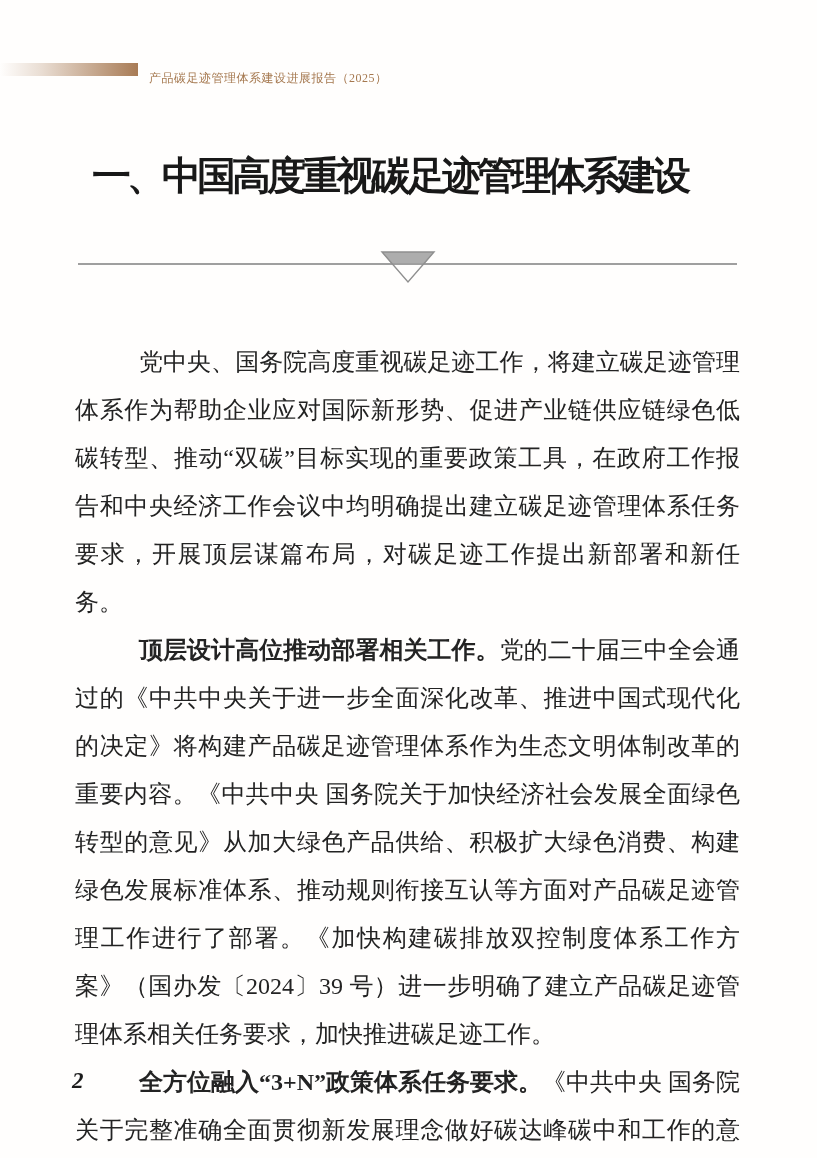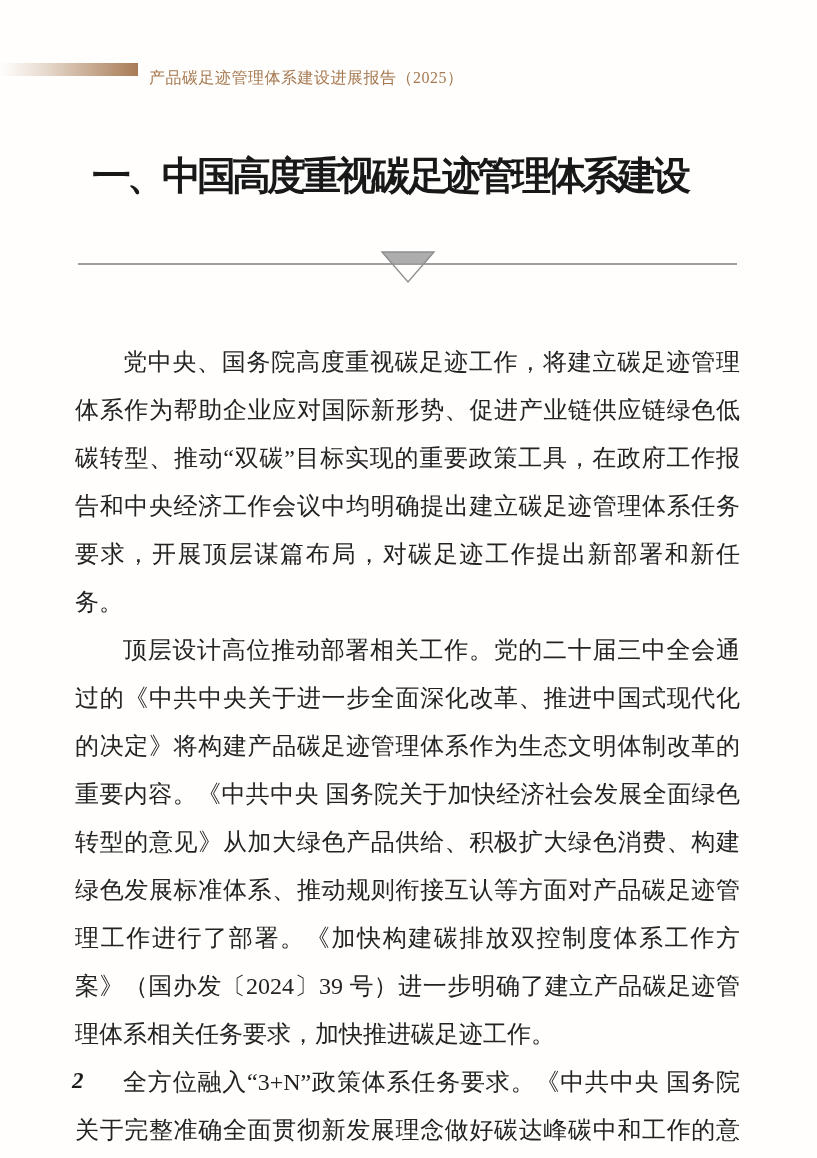--- a/index.html
+++ b/index.html
@@ -23,21 +23,21 @@
     align-items: center;
   }
   .header-bar {
     width: 138px;
     height: 13px;
     background: linear-gradient(90deg, rgba(168,123,85,0) 0%, rgba(168,123,85,0.25) 30%, #a87b55 100%);
     flex: 0 0 auto;
   }
   .header-title {
     margin-left: 11px;
-    font-size: 16px;
+    font-size: 12px;
     letter-spacing: 0.5px;
     color: #a5784f;
     white-space: nowrap;
     margin-top: 18px;
   }
 
   
   .title {
     position: absolute;
     top: 148px;
@@ -79,21 +79,21 @@
     width: 665px;
     font-size: 24px;
     line-height: 48px;
     text-align: justify;
     color: #232323;
   }
   .body p {
     text-indent: 2em;
     margin: 0;
   }
-  .body .lead { font-weight: 400; }
+  .body .lead { font-weight: 700; margin-left: 16px; }
 
   
   .page-number {
     position: absolute;
     top: 1068px;
     left: 72px;
     font-size: 23px;
     font-weight: 700;
     font-style: italic;
     color: #1b1b1b;

